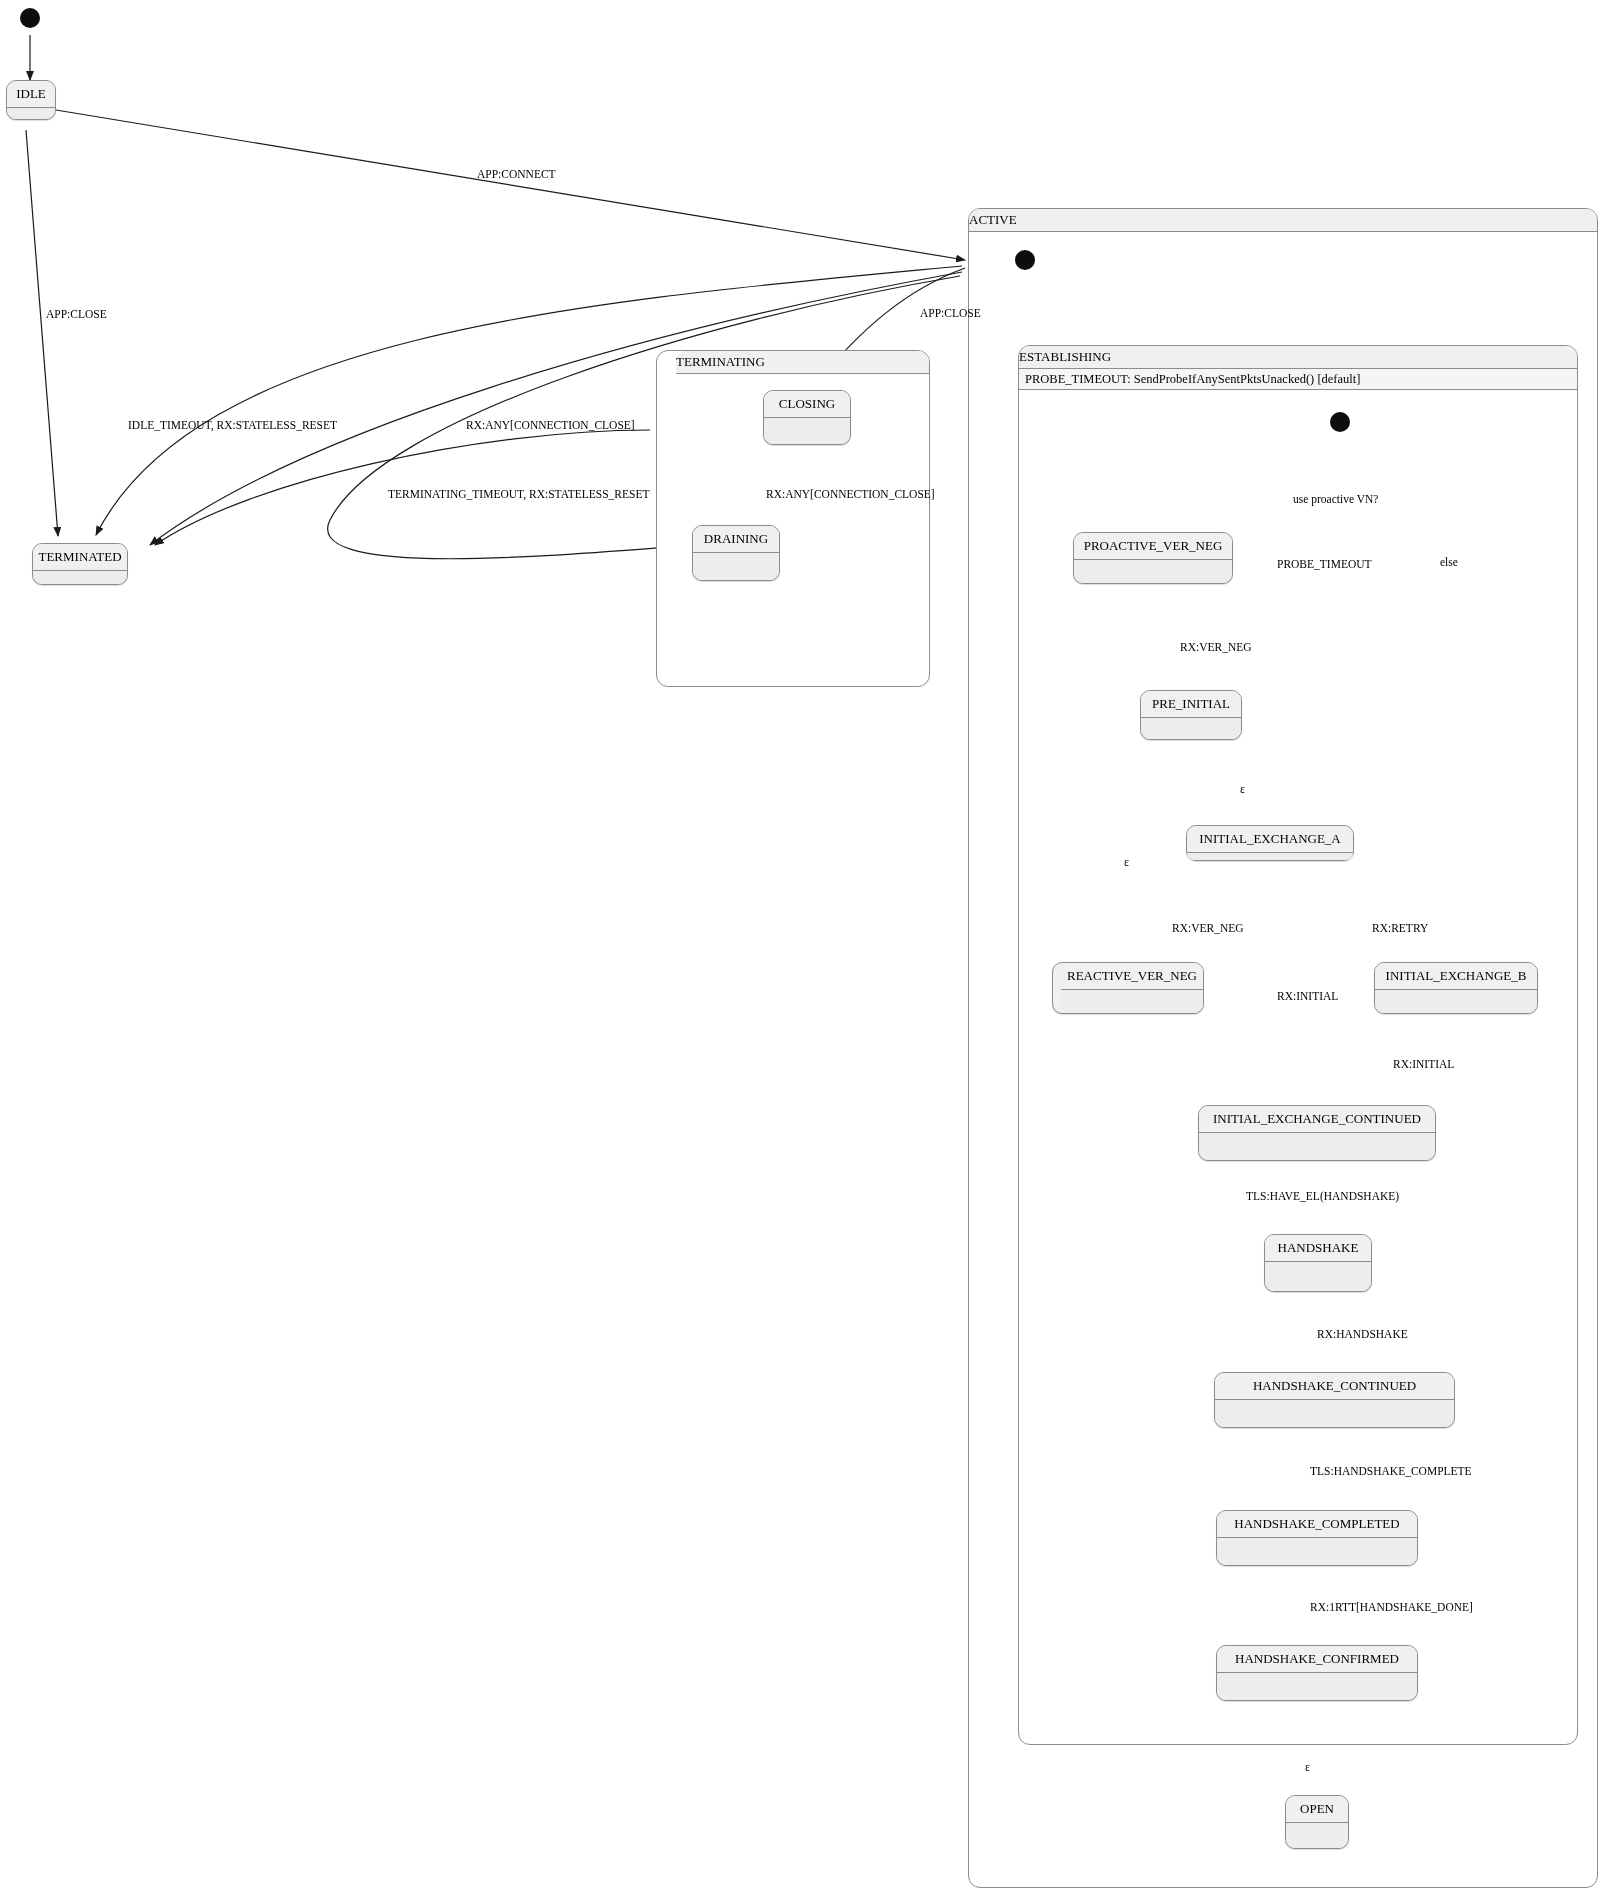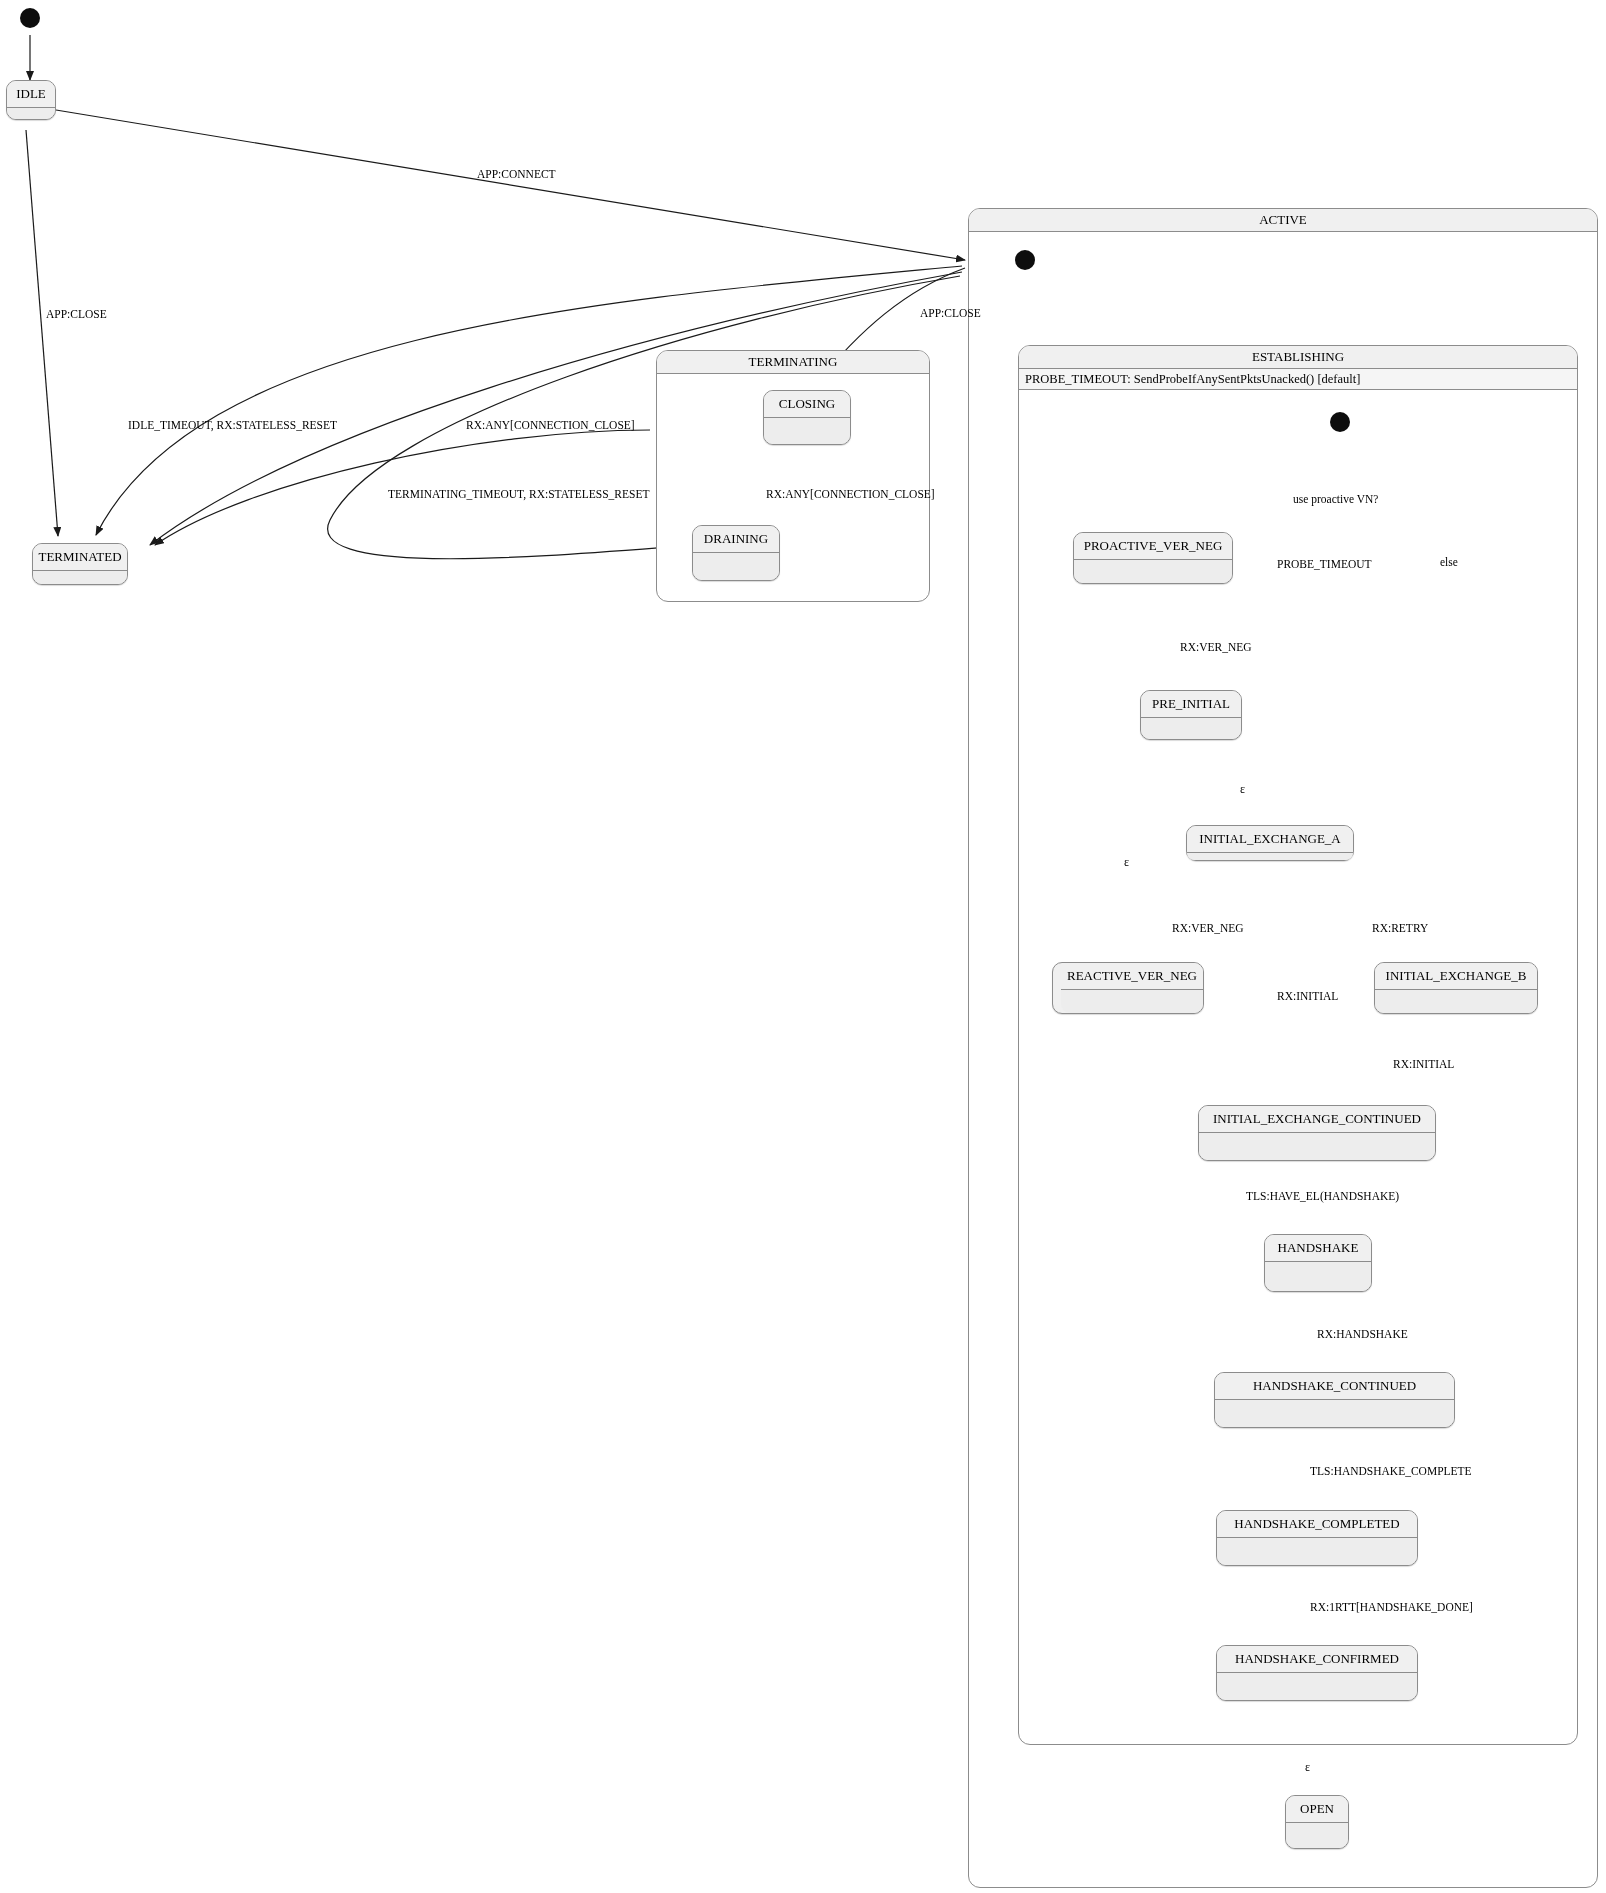--- a/index.html
+++ b/index.html
@@ -32,21 +32,21 @@
     background:#ffffff;
     border:1px solid #8c8c8c;
     border-radius:12px;
     box-sizing:border-box;
   }
   .composite > .chead{
     background:#f0f0f0;
     border-bottom:1px solid #8c8c8c;
     border-radius:11px 11px 0 0;
     font-size:13px;
-    text-align:center;
+    text-align:left;
     line-height:22px;
     height:22px;
     color:#000;
   }
   .composite > .cnote{
     border-bottom:1px solid #8c8c8c;
     background:#f5f5f5;
     font-size:12.5px;
     line-height:20px;
     height:20px;
@@ -138,21 +138,21 @@
   <div class="state" style="left:6px;top:80px;width:50px;height:40px;">
     <div class="title">IDLE</div>
     <div class="body"></div>
   </div>
 
   <div class="state" style="left:32px;top:535px;width:96px;height:42px;margin-top:8px;">
     <div class="title">TERMINATED</div>
     <div class="body"></div>
   </div>
 
-  <div class="composite" style="left:656px;top:350px;width:274px;height:252px;">
+  <div class="composite" style="left:656px;top:350px;width:274px;height:337px;padding-left:19px;">
     <div class="chead">TERMINATING</div>
   </div>
   <div class="state" style="left:763px;top:390px;width:88px;height:55px;">
     <div class="title">CLOSING</div>
     <div class="body"></div>
   </div>
   <div class="state" style="left:692px;top:525px;width:88px;height:56px;">
     <div class="title">DRAINING</div>
     <div class="body"></div>
   </div>

